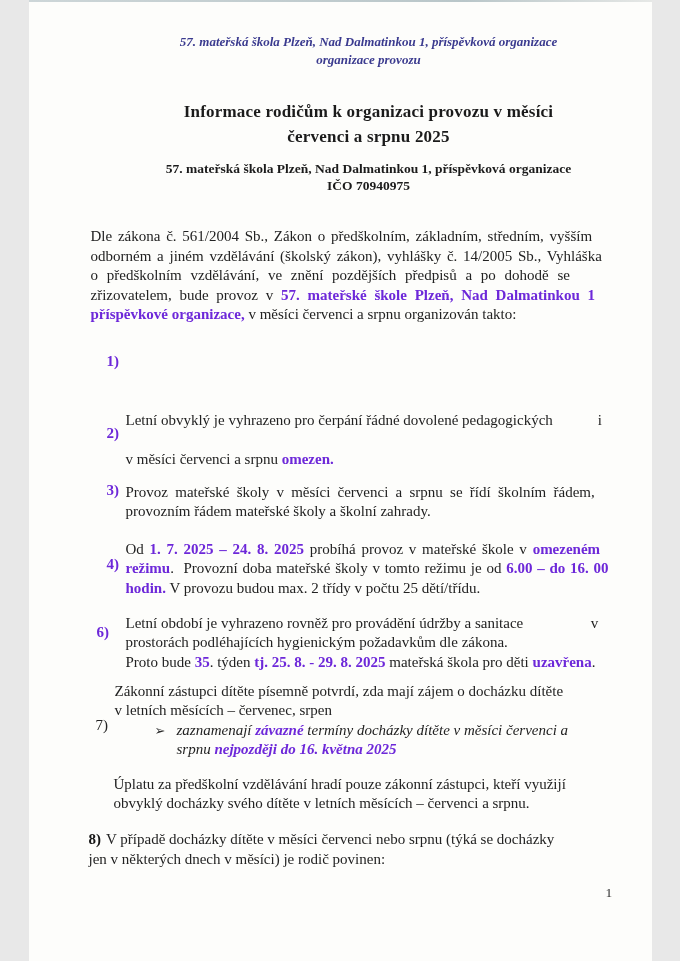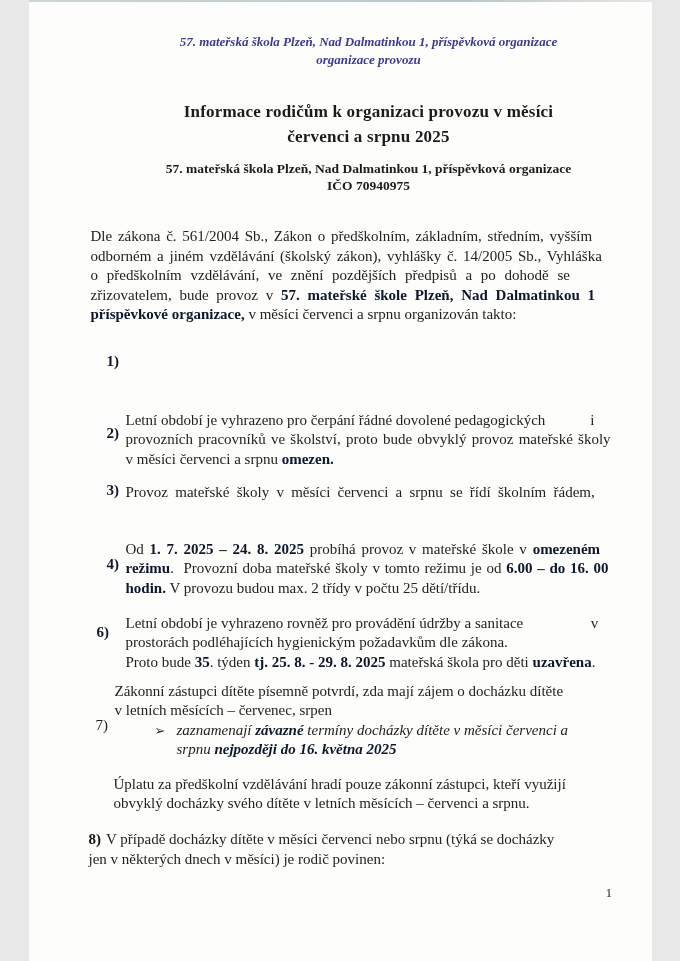--- a/index.html
+++ b/index.html
@@ -4,21 +4,21 @@
 <style>
   html,body{margin:0;padding:0;background:#e8e8e8;}
   .page{
     position:relative;width:623px;height:961px;margin:0 auto;
     background:#fdfdfb;overflow:hidden;
     font-family:"Liberation Serif","DejaVu Serif",serif;
     color:#222;
   }
   .scan-edge{position:absolute;top:0;left:0;right:0;height:2px;
     background:linear-gradient(90deg,#cdd6d8,#b9c6c9 70%,#e6e8e6);}
-  .b{font-weight:bold;color:#0f172a;}
+  .b{font-weight:bold;color:#6d28d9;}
   .block{position:absolute;}
   .doc-header{top:33px;left:0;width:680px;text-align:center;
     font-size:13px;line-height:17.5px;font-weight:bold;font-style:italic;color:#3b3b8f;}
   .title{top:99px;left:0;width:680px;text-align:center;margin:0;
     font-size:17px;line-height:25px;font-weight:bold;color:#1b1b1b;letter-spacing:.2px;}
   .subtitle{top:161px;left:0;width:680px;text-align:center;
     font-size:13.5px;line-height:16.5px;font-weight:bold;color:#1b1b1b;}
   .bodytext{font-size:15px;line-height:19.5px;white-space:pre-wrap;}
   .intro{top:227px;left:62px;width:568px;}
   .item{position:absolute;}
@@ -55,26 +55,26 @@
 
   <div class="block subtitle">
     <div>57. mateřská škola Plzeň, Nad Dalmatinkou 1, příspěvková organizace</div>
     <div>IČO 70940975</div>
   </div>
 
   <div class="block intro bodytext"><span style="word-spacing: 2px;"><span>Dle zákona č. 561/2004 Sb., Zákon o předškolním, základním, středním, vyšším</span></span><br><span style="word-spacing: 2px;"><span>odborném a jiném vzdělávání (školský zákon), vyhlášky č. 14/2005 Sb., Vyhláška</span></span><br><span style="word-spacing: 5px;"><span>o předškolním vzdělávání, ve znění pozdějších předpisů a po dohodě se</span></span><br><span style="word-spacing: 4px;"><span>zřizovatelem, bude provoz v </span><span class="b">57. mateřské škole Plzeň, Nad Dalmatinkou 1</span></span><br><span><span class="b">příspěvkové organizace,</span><span> v měsíci červenci a srpnu organizován takto:</span></span></div>
 
   <div class="item item-1 bodytext">
     <span class="num b">1)</span>
-    <div class="txt"><span><span>Letní období je vyhrazeno pro čerpání řádné dovolené pedagogických            i</span></span><br><span style="word-spacing: 1.5px;"><span>provozních pracovníků ve školství, proto bude obvyklý provoz mateřské školy</span></span><br><span><span>v měsíci červenci a srpnu </span><span class="b">omezen.</span></span></div>
+    <div class="txt"><span><span>Letní obvyklý je vyhrazeno pro čerpání řádné dovolené pedagogických            i</span></span><br><br><span><span>v měsíci červenci a srpnu </span><span class="b">omezen.</span></span></div>
   </div>
 
   <div class="item item-2 bodytext">
     <span class="num b">2)</span>
-    <div class="txt"><span style="word-spacing: 3.5px;"><span>Provoz mateřské školy v měsíci červenci a srpnu se řídí školním řádem,</span></span><br></div>
+    <div class="txt"><span style="word-spacing: 3.5px;"><span>Provoz mateřské školy v měsíci červenci a srpnu se řídí školním řádem,</span></span><br><span><span>provozním řádem mateřské školy a školní zahrady.</span></span></div>
   </div>
 
   <div class="item item-3 bodytext">
     <span class="num b">3)</span>
     <div class="txt"><span style="word-spacing: 2px;"><span>Od </span><span class="b">1. 7. 2025 – 24. 8. 2025</span><span> probíhá provoz v mateřské škole v </span><span class="b">omezeném</span></span><br><span style="word-spacing: 1px;"><span class="b">režimu</span><span>.  Provozní doba mateřské školy v tomto režimu je od </span><span class="b">6.00 – do 16. 00</span></span><br><span><span class="b">hodin.</span><span> V provozu budou max. 2 třídy v počtu 25 dětí/třídu.</span></span></div>
   </div>
 
   <div class="item item-4 bodytext">
     <span class="num b">4)</span>
     <div class="txt"><span><span>Letní období je vyhrazeno rovněž pro provádění údržby a sanitace                  v</span></span><br><span><span>prostorách podléhajících hygienickým požadavkům dle zákona.</span></span><br><span><span>Proto bude </span><span class="b">35</span><span>. týden </span><span class="b">tj. 25. 8. - 29. 8. 2025</span><span> mateřská škola pro děti </span><span class="b">uzavřena</span><span>.</span></span></div>

